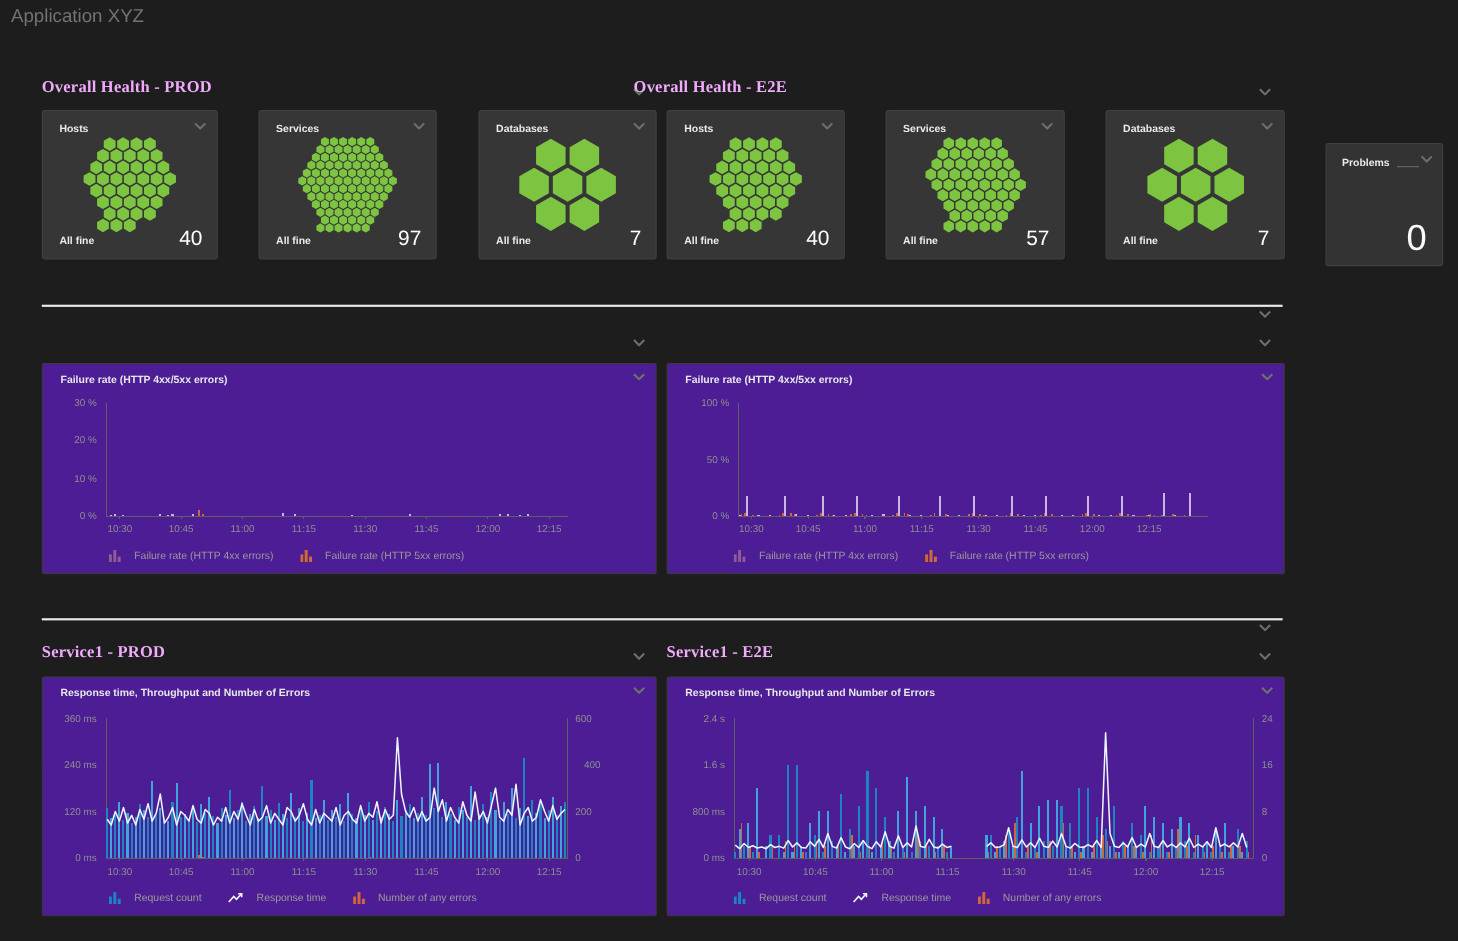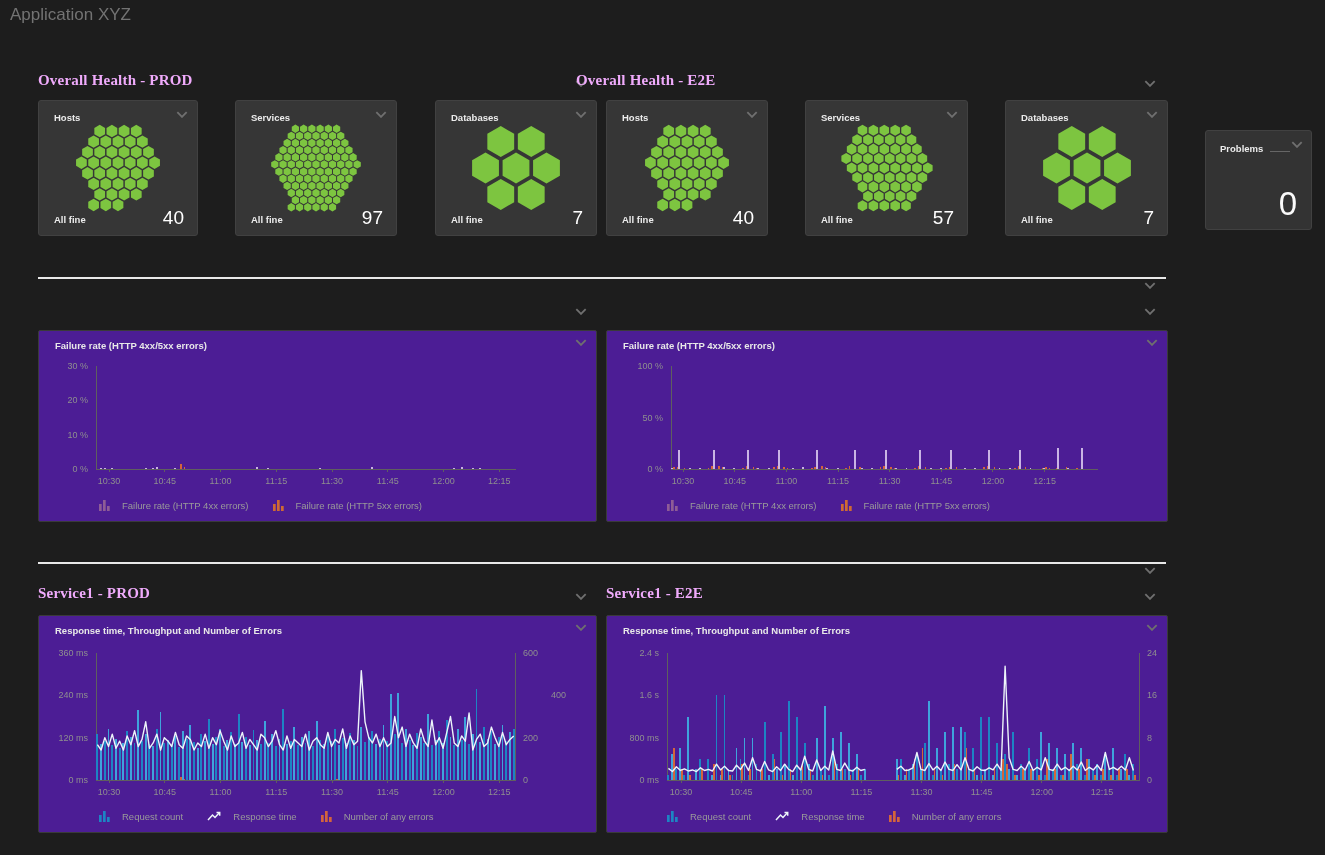--- a/index.html
+++ b/index.html
@@ -9,21 +9,21 @@
   .sec-title{position:absolute;font-size:15px;font-weight:bold;color:#f0abfc;letter-spacing:.2px;font-family:Liberation Serif, serif;}
   svg.chev{position:absolute;width:12px;height:7px;fill:none;stroke:#6f6f6f;stroke-width:1.6;cursor:pointer;}
   
   .tile{position:absolute;top:100px;height:136px;background:#363636;border:1px solid #414141;
         border-radius:3px;box-sizing:border-box;cursor:pointer;}
   .tile-label{position:absolute;left:15px;top:11px;font-size:9.5px;font-weight:bold;color:#ececec;}
   .tile-chev{right:9px;top:10px;}
   .honey{position:absolute;left:50%;top:23px;width:140px;height:88px;transform:translateX(-50%);}
   .tile-status{position:absolute;left:15px;bottom:10px;font-size:9.5px;font-weight:bold;color:#ececec;}
   .tile-count{position:absolute;right:13px;bottom:6px;font-size:19px;font-weight:400;color:#fff;}
-  .problems-tile{position:absolute;left:1205px;top:130px;width:107px;height:100px;background:#333333;
+  .problems-tile{position:absolute;left:1205px;top:130px;width:107px;height:112px;background:#333333;
         border:1px solid #414141;border-radius:3px;box-sizing:border-box;cursor:pointer;}
   .problems-label{position:absolute;left:14px;top:12px;font-size:9.5px;font-weight:bold;color:#ececec;}
   .problems-dash{position:absolute;left:64px;top:20px;width:20px;height:1px;background:#666;}
   .problems-value{position:absolute;right:14px;bottom:6px;font-size:33px;font-weight:300;color:#fafafa;}
   .divider{position:absolute;left:38px;width:1128px;height:2px;background:#e8e8e8;}
   
   .panel{position:absolute;background:#4c1d95;border:1px solid #3a3a3a;border-radius:2px;
          box-sizing:border-box;cursor:pointer;}
   .panel-title{position:absolute;left:16px;top:9px;font-size:9.5px;font-weight:bold;color:#e8e8e8;}
   .panel-chev{right:9px;top:8px;}
@@ -721,21 +721,21 @@
         <rect x="84.07" y="124.04" width="1.5" height="2.96" fill="#d4643c"></rect>
         <rect x="87.79" y="125.73" width="1.5" height="1.27" fill="#d4643c"></rect>
         <rect x="240.18" y="125.94" width="1.5" height="1.06" fill="#d4643c"></rect>
         <path d=" M1.40 91.72 L5.12 97.01 L8.83 84.67 L12.55 93.49 L16.27 81.14 L19.98 95.25 L23.70 88.19 L27.42 97.01 L31.13 82.90 L34.85 91.72 L38.57 77.61 L42.28 93.49 L46.00 86.43 L49.72 68.79 L53.44 95.25 L57.15 89.96 L60.87 81.14 L64.59 97.01 L68.30 84.67 L72.02 88.19 L75.74 93.49 L79.45 79.38 L83.17 91.72 L86.89 95.25 L90.60 82.90 L94.32 86.43 L98.04 97.01 L101.75 89.96 L105.47 93.49 L109.19 81.14 L112.90 95.25 L116.62 84.67 L120.34 91.72 L124.05 77.61 L127.77 88.19 L131.49 97.01 L135.21 82.90 L138.92 93.49 L142.64 89.96 L146.36 79.38 L150.07 95.25 L153.79 86.43 L157.51 91.72 L161.22 97.01 L164.94 81.14 L168.66 84.67 L172.37 93.49 L176.09 88.19 L179.81 77.61 L183.52 91.72 L187.24 97.01 L190.96 82.90 L194.67 95.25 L198.39 86.43 L202.11 89.96 L205.82 93.49 L209.54 81.14 L213.26 97.01 L216.98 88.19 L220.69 84.67 L224.41 91.72 L228.13 95.25 L231.84 79.38 L235.56 93.49 L239.28 86.43 L242.99 89.96 L246.71 75.85 L250.43 95.25 L254.14 82.90 L257.86 91.72 L261.58 88.19 L265.29 17.64 L269.01 68.79 L272.73 84.67 L276.44 89.96 L280.16 81.14 L283.88 93.49 L287.59 84.67 L291.31 93.49 L295.03 89.96 L298.75 63.50 L302.46 84.67 L306.18 74.08 L309.90 93.49 L313.61 81.14 L317.33 89.96 L321.05 95.25 L324.76 75.85 L328.48 88.19 L332.20 93.49 L335.91 67.03 L339.63 91.72 L343.35 84.67 L347.06 95.25 L350.78 79.38 L354.50 63.50 L358.21 89.96 L361.93 93.49 L365.65 82.90 L369.36 88.19 L373.08 59.97 L376.80 97.01 L380.52 86.43 L384.23 81.14 L387.95 93.49 L391.67 89.96 L395.38 74.08 L399.10 84.67 L402.82 93.49 L406.53 79.38 L410.25 91.72 L413.97 86.43 L417.68 82.90" fill="none" stroke="#edf4fa" stroke-width="1.4" stroke-linejoin="round" shape-rendering="auto"></path>
       </svg>
       <div class="ylab l" style="left: 1px; top: 37px;">360 ms</div>
       <div class="ylab l" style="left: 1px; top: 79.3333px;">240 ms</div>
       <div class="ylab l" style="left: 1px; top: 121.667px;">120 ms</div>
       <div class="ylab l" style="left: 1px; top: 164px;">0 ms</div>
       <div class="ylab" style="left: 484px; top: 37px;">600</div>
-      <div class="ylab" style="left: 512px; top: 79.3333px;">400</div>
+      <div class="ylab" style="left: 492px; top: 79.3333px;">400</div>
       <div class="ylab" style="left: 484px; top: 121.667px;">200</div>
       <div class="ylab" style="left: 484px; top: 164px;">0</div>
       <div class="xlab" style="left: 70.0088px; top: 171px;">10:30</div>
       <div class="xlab" style="left: 125.761px; top: 171px;">10:45</div>
       <div class="xlab" style="left: 181.513px; top: 171px;">11:00</div>
       <div class="xlab" style="left: 237.265px; top: 171px;">11:15</div>
       <div class="xlab" style="left: 293.018px; top: 171px;">11:30</div>
       <div class="xlab" style="left: 348.77px; top: 171px;">11:45</div>
       <div class="xlab" style="left: 404.522px; top: 171px;">12:00</div>
       <div class="xlab" style="left: 460.274px; top: 171px;">12:15</div>

